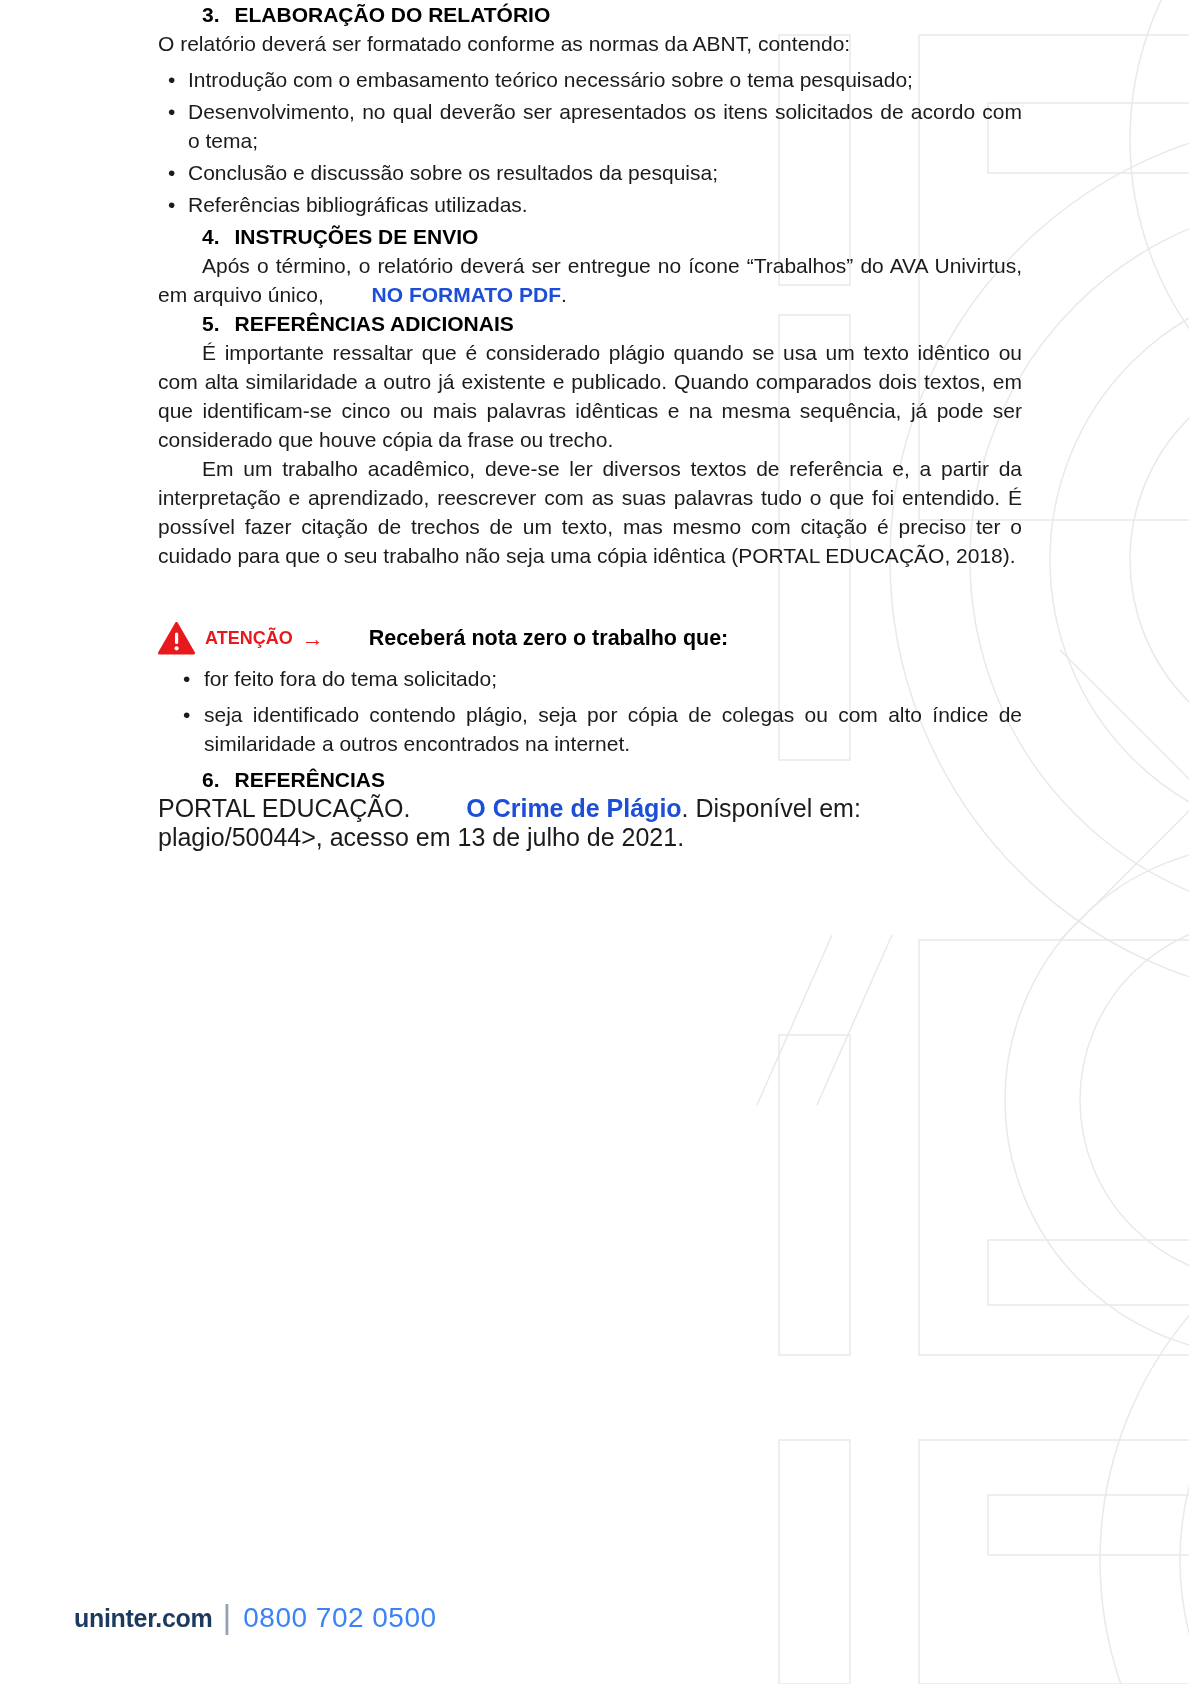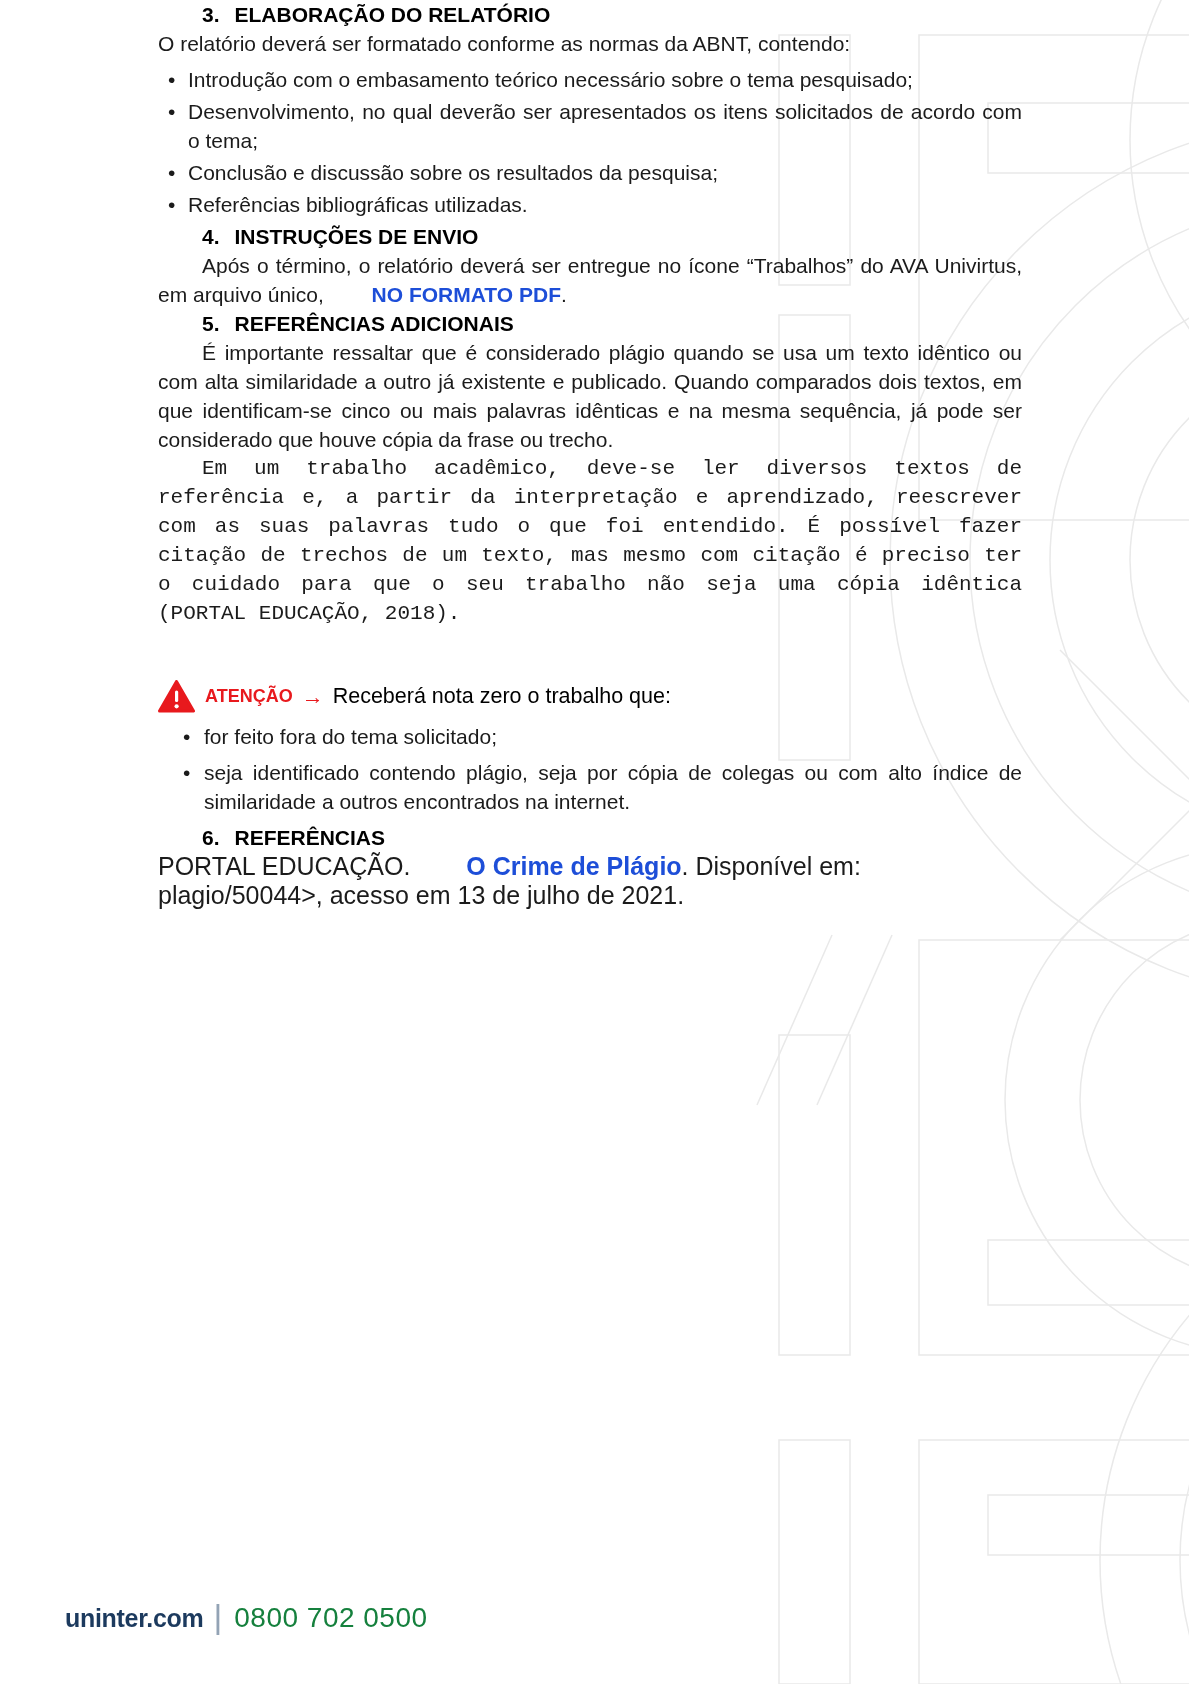--- a/index.html
+++ b/index.html
@@ -28,38 +28,38 @@
   ul.blist li{position:relative;padding-left:30px;margin-bottom:3px;text-align:justify;}
   ul.blist li::before{content:"\2022";position:absolute;left:10px;top:0;font-size:21px;}
   ul.warn-list{margin-top:9px;}
   ul.warn-list li{padding-left:46px;margin-bottom:7px;}
   ul.warn-list li::before{left:25px;}
   .sec3{margin-top:130px;}
   .sec4{margin-top:34px;}
   .p-envio{margin-top:20px;}
   .sec5{margin-top:25px;}
   .p5a{margin-top:18px;}
-  .p5b{margin-top:19px;font-family:Liberation Mono, monospace;}
+  .p5b{margin-top:19px;}
   .warning{margin-top:52px;display:flex;align-items:center;}
   .warning .tri{flex:0 0 auto;margin-right:10px;}
   .warn-label{color:#e8191d;font-weight:bold;font-size:18px;}
   .warn-arrow{color:#e8191d;font-weight:bold;font-size:22px;margin:0 9px;}
-  .warn-title{color:#000;font-weight:normal;font-size:21.5px;}
+  .warn-title{color:#000;font-weight:bold;font-size:21.5px;margin-left:36px;}
   .sec6{margin-top:36px;}
   .ref{margin-top:20px;}
   .ref .refline{display:block;font-size:25px;line-height:29px;}
   .ref .pre{white-space:pre-wrap;}
   b,strong{color:#1d4ed8;margin-left:42px;}
   .footer{
-    position:absolute;left:65px;top:1601px;z-index:1;
+    position:absolute;left:74px;top:1601px;z-index:1;
     display:flex;align-items:center;
   }
   .footer .site{font-size:25px;font-weight:bold;color:#1c3a5e;letter-spacing:-0.3px;}
   .footer .divider{font-size:34px;font-weight:100;color:#93a3b5;margin:0 12px 0 10px;line-height:1;transform:translateY(-2px);}
-  .footer .phone{font-size:28px;font-weight:400;color:#15803d;letter-spacing:0.5px;}
+  .footer .phone{font-size:28px;font-weight:400;color:#3b82f6;letter-spacing:0.5px;}
 </style>
 </head>
 <body>
 
 <div class="page">
 
   <svg class="watermark" width="1189" height="1684" viewBox="0 0 1189 1684" aria-hidden="true">
     <g stroke="#e9e9e9" stroke-width="1.5" fill="none">
 
       <rect x="779" y="35" width="71" height="250"></rect>

